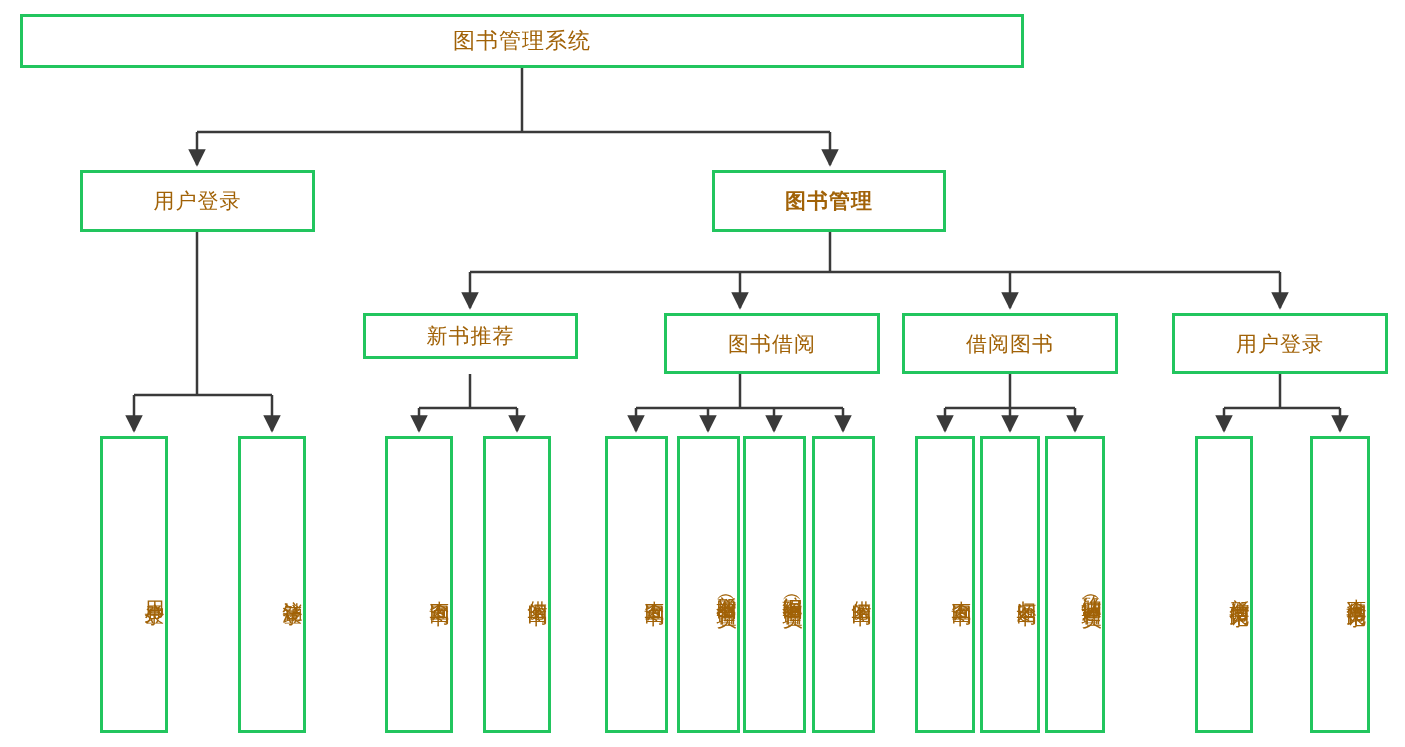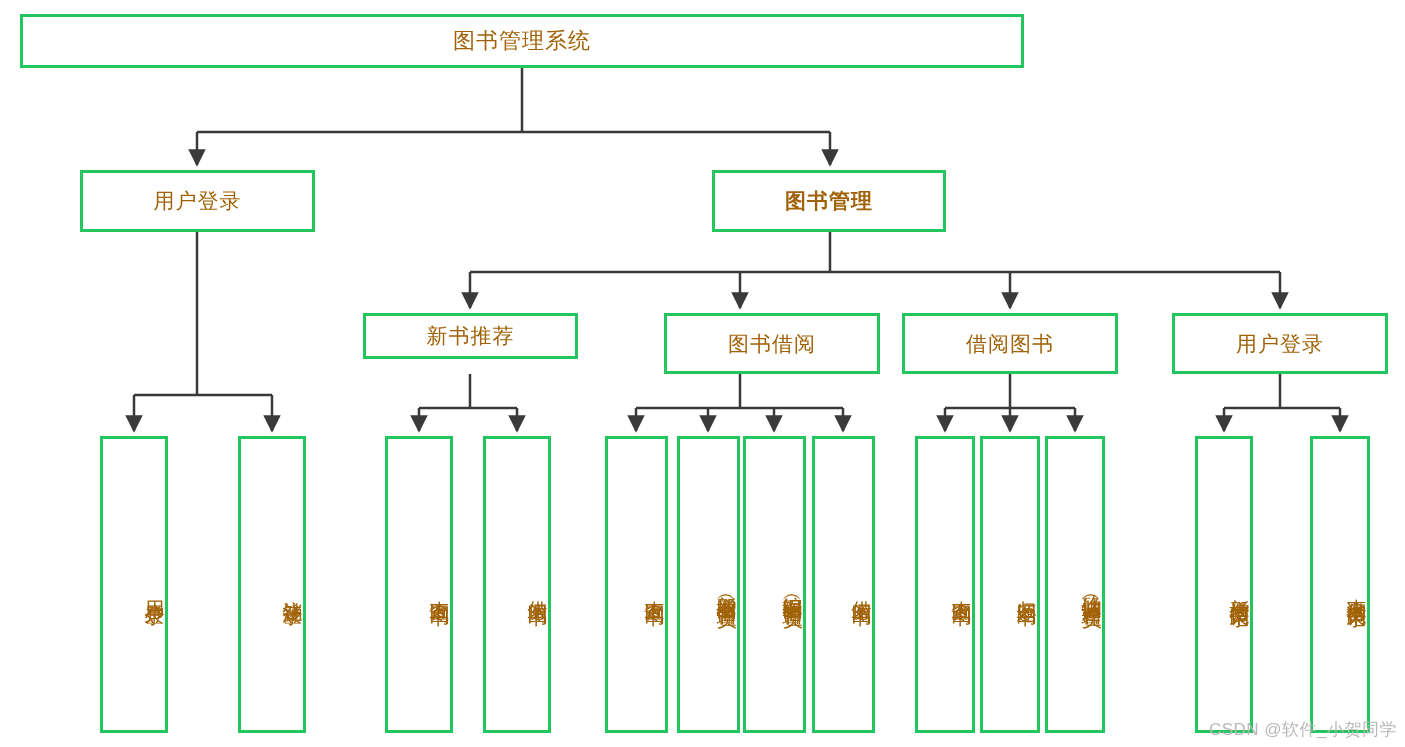--- a/index.html
+++ b/index.html
@@ -178,14 +178,13 @@
         <span class="vtext">确认归还（管理员）</span>
       </div>
       <div class="node leaf v" style="left: 1195px; top: 436px; width: 58px; height: 297px;">
         <span class="vtext">新增借阅记录</span>
       </div>
       <div class="node leaf v" style="left: 1310px; top: 436px; width: 60px; height: 297px;">
         <span class="vtext">查询借阅记录</span>
       </div>
     </div>
 
-  <div class="watermark">CSDN @软件_小贺同学</div>
 </div>
 
 </body></html>

